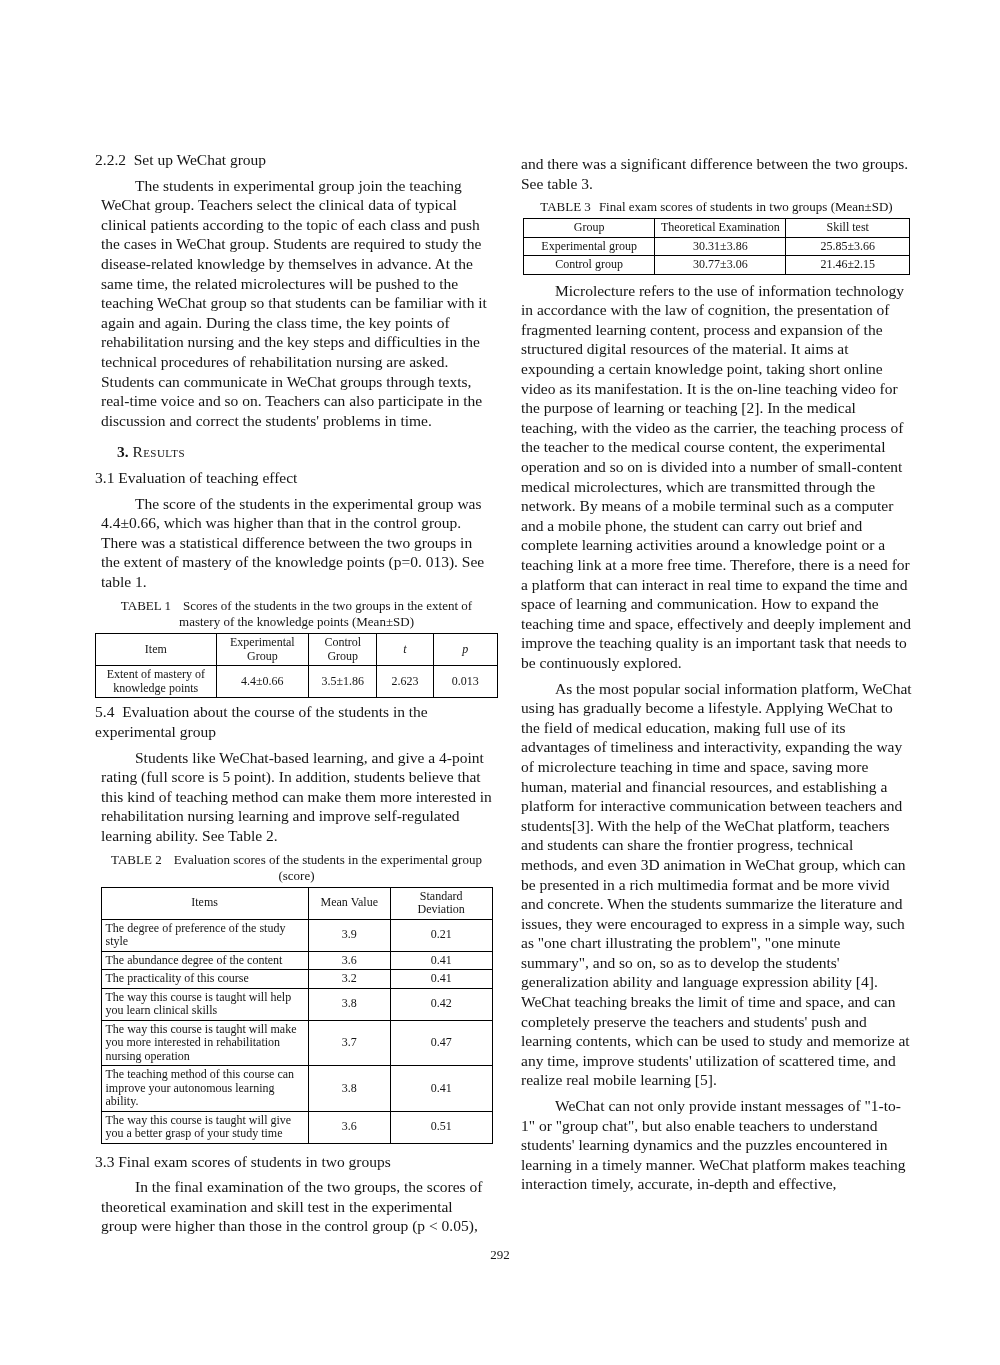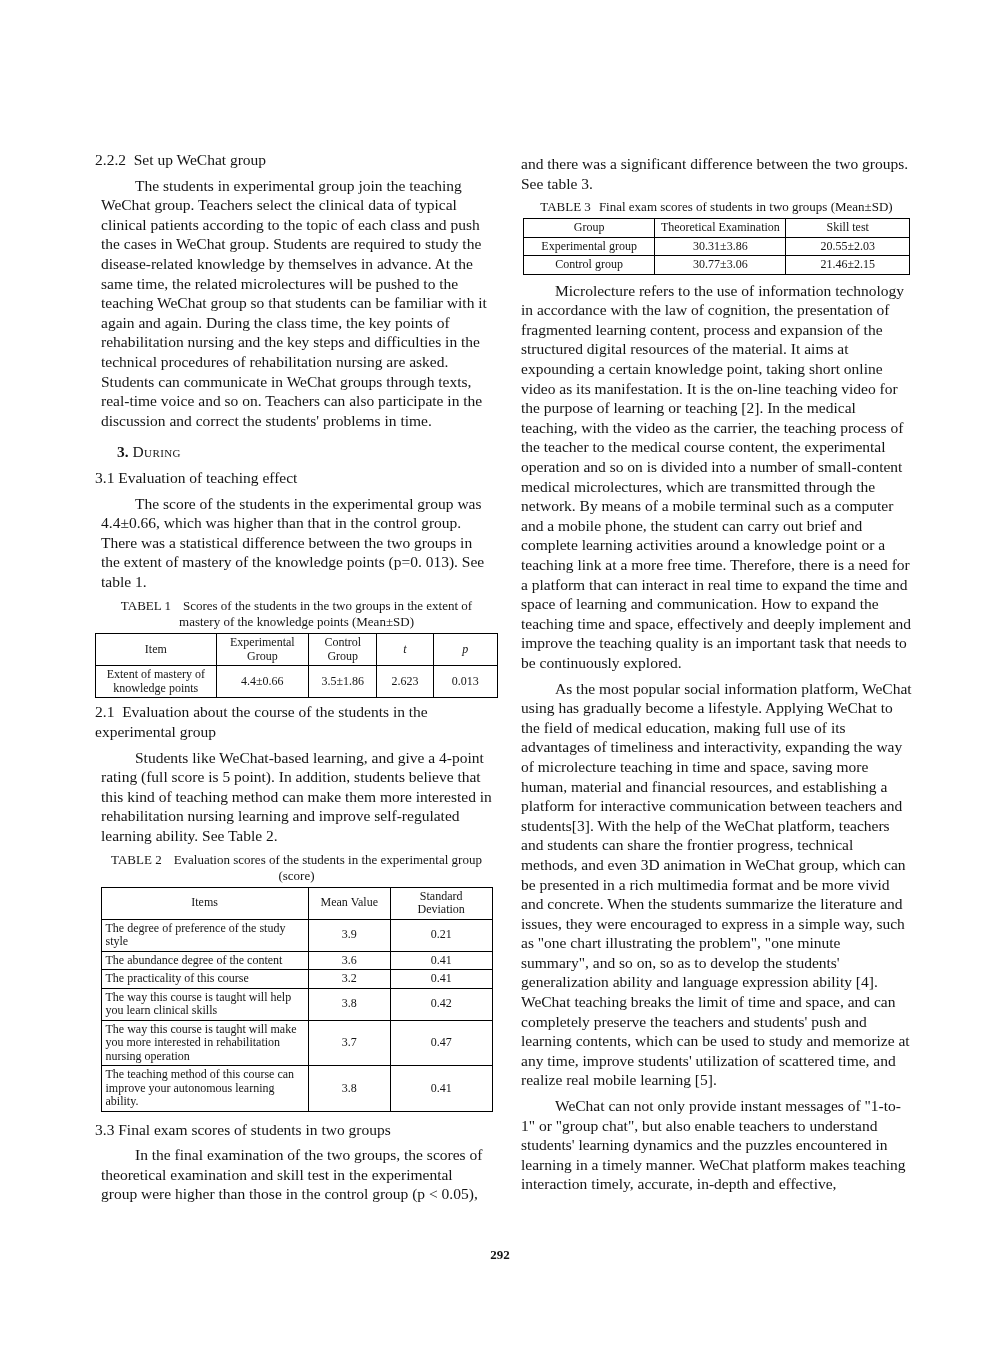--- a/index.html
+++ b/index.html
@@ -25,35 +25,35 @@
   .caption-label { margin-right:12px; }
 
   table { border-collapse:collapse; font-size:12px; line-height:13.5px; margin:0 auto; table-layout:fixed; }
   th, td { border:1px solid #000; padding:2px 4px; text-align:center; font-weight:normal; vertical-align:middle; word-wrap:break-word; }
   .italic { font-style:italic; }
   .tbl-2 { width:392px; }
   .tbl-2 td.item { text-align:left; }
   .tbl-1 { width:403px; }
   .tbl-3 { width:387px; }
 
-  .page-number { position:absolute; top:1247px; left:0; width:1000px; text-align:center; font-size:13px;font-weight:bold; }
+  .page-number { position:absolute; top:1247px; left:0; width:1000px; text-align:center; font-size:13px; }
 </style>
 </head>
 <body>
 
 <div class="page">
 
   <div class="col col-left">
 
     <div class="sub-heading">2.2.2  Set up WeChat group</div>
     <p class="body">The students in experimental group join the teaching WeChat group. Teachers select the clinical data of typical clinical patients according to the topic of each class and push the cases in WeChat group. Students are required to study the disease-related knowledge by themselves in advance. At the same time, the related microlectures will be pushed to the teaching WeChat group so that students can be familiar with it again and again. During the class time, the key points of rehabilitation nursing and the key steps and difficulties in the technical procedures of rehabilitation nursing are asked. Students can communicate in WeChat groups through texts, real-time voice and so on. Teachers can also participate in the discussion and correct the students' problems in time.</p>
 
     <div class="sec-heading">
       <span class="sec-num">3.</span>
-      <span class="sec-title">During</span>
+      <span class="sec-title">Results</span>
     </div>
 
     <div class="sub-heading">3.1 Evaluation of teaching effect</div>
     <p class="body">The score of the students in the experimental group was 4.4±0.66, which was higher than that in the control group. There was a statistical difference between the two groups in the extent of mastery of the knowledge points (p=0. 013). See table 1.</p>
 
     <div class="caption">
       <span class="caption-label">TABEL 1</span><span>Scores of the students in the two groups in the extent of mastery of the knowledge points (Mean±SD)</span>
     </div>
 
     <table class="tbl-1">
@@ -75,21 +75,21 @@
       <tr>
         <td>Extent of mastery of knowledge points</td>
         <td>4.4±0.66</td>
         <td>3.5±1.86</td>
         <td>2.623</td>
         <td>0.013</td>
       </tr>
     </tbody>
       </table>
 
-    <div class="sub-heading" style="margin-top:4px;">2.1  Evaluation about the course of the students in the experimental group</div>
+    <div class="sub-heading" style="margin-top:4px;">5.4  Evaluation about the course of the students in the experimental group</div>
     <p class="body">Students like WeChat-based learning, and give a 4-point rating (full score is 5 point). In addition, students believe that this kind of teaching method can make them more interested in rehabilitation nursing learning and improve self-regulated learning ability. See Table 2.</p>
 
     <div class="caption" style="margin-top:4px;">
       <span class="caption-label">TABLE 2</span><span>Evaluation scores of the students in the experimental group (score)</span>
     </div>
 
     <table class="tbl-2">
       <colgroup>
           <col style="width:53%">
           <col style="width:21%">
@@ -124,20 +124,25 @@
       <tr>
         <td class="item">The way this course is taught will make you more interested in rehabilitation nursing operation</td>
         <td>3.7</td>
         <td>0.47</td>
       </tr>
       <tr>
         <td class="item">The teaching method of this course can improve your autonomous learning ability.</td>
         <td>3.8</td>
         <td>0.41</td>
       </tr>
+      <tr>
+        <td class="item">The way this course is taught will give you a better grasp of your study time</td>
+        <td>3.6</td>
+        <td>0.51</td>
+      </tr>
     </tbody>
       </table>
 
     <div class="sub-heading" style="margin-top:8px;">3.3 Final exam scores of students in two groups</div>
     <p class="body">In the final examination of the two groups, the scores of theoretical examination and skill test in the experimental group were higher than those in the control group (p &lt; 0.05),</p>
 
   </div>
 
   <div class="col col-right">
 
@@ -155,21 +160,21 @@
         </colgroup>
       <tbody>
           <tr>
         <th>Group</th>
         <th>Theoretical Examination</th>
         <th>Skill test</th>
       </tr>
       <tr>
         <td>Experimental group</td>
         <td>30.31±3.86</td>
-        <td>20.55±2.03</td>
+        <td>25.85±3.66</td>
       </tr>
       <tr>
         <td>Control group</td>
         <td>30.77±3.06</td>
         <td>21.46±2.15</td>
       </tr>
     </tbody>
       </table>
 
 

